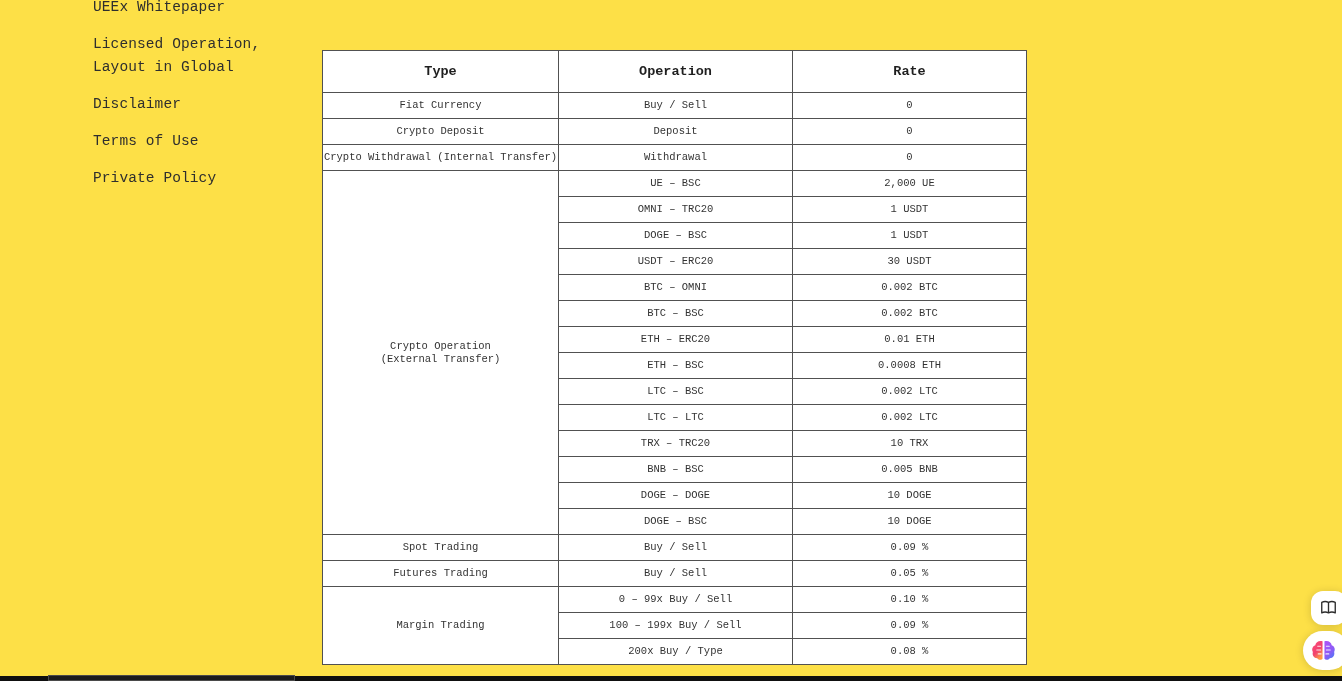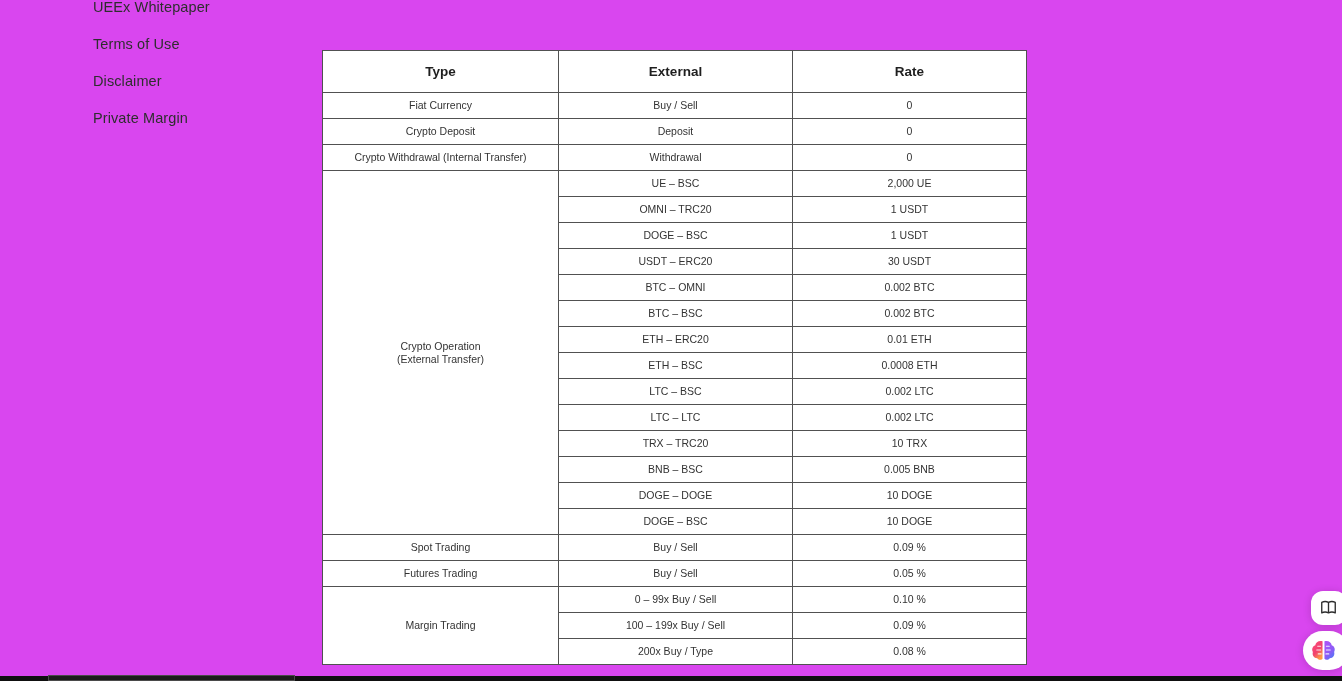--- a/index.html
+++ b/index.html
@@ -2,22 +2,23 @@
 <html><head>
 <meta charset="utf-8">
 <style>
   * { margin: 0; padding: 0; box-sizing: border-box; }
   html, body { background: #ffffff; }
   body { font-family: "Liberation Sans", sans-serif; }
   .page {
     position: relative;
     width: 1342px;
     height: 681px;
-    background: #d946ef;
+    background: #fde047;
     overflow: hidden;
+    font-family: Liberation Mono, monospace;
   }
 
   
   .sidebar {
     position: absolute;
     left: 93px;
     top: -4px;
     width: 170px;
     display: flex;
     flex-direction: column;
@@ -116,35 +117,36 @@
   }
   .icon-wrap { display: inline-flex; }
 </style>
 </head>
 <body>
 
 <div class="page">
 
   <nav class="sidebar" id="sidebar">
       <div class="sidebar-item">UEEx Whitepaper</div>
+      <div class="sidebar-item">Licensed Operation, Layout in Global</div>
+      <div class="sidebar-item">Disclaimer</div>
       <div class="sidebar-item">Terms of Use</div>
-      <div class="sidebar-item">Disclaimer</div>
-      <div class="sidebar-item">Private Margin</div>
+      <div class="sidebar-item">Private Policy</div>
     </nav>
 
   <table class="fee-table">
     <colgroup>
         <col class="c1">
         <col class="c2">
         <col class="c3">
       </colgroup>
     <thead>
       <tr>
         <th>Type</th>
-        <th>External</th>
+        <th>Operation</th>
         <th>Rate</th>
       </tr>
     </thead>
     <tbody id="fee-body">
         <tr>
           <td rowspan="1">Fiat Currency</td>
           <td>Buy / Sell</td>
           <td>0</td>
         </tr>
         <tr>

